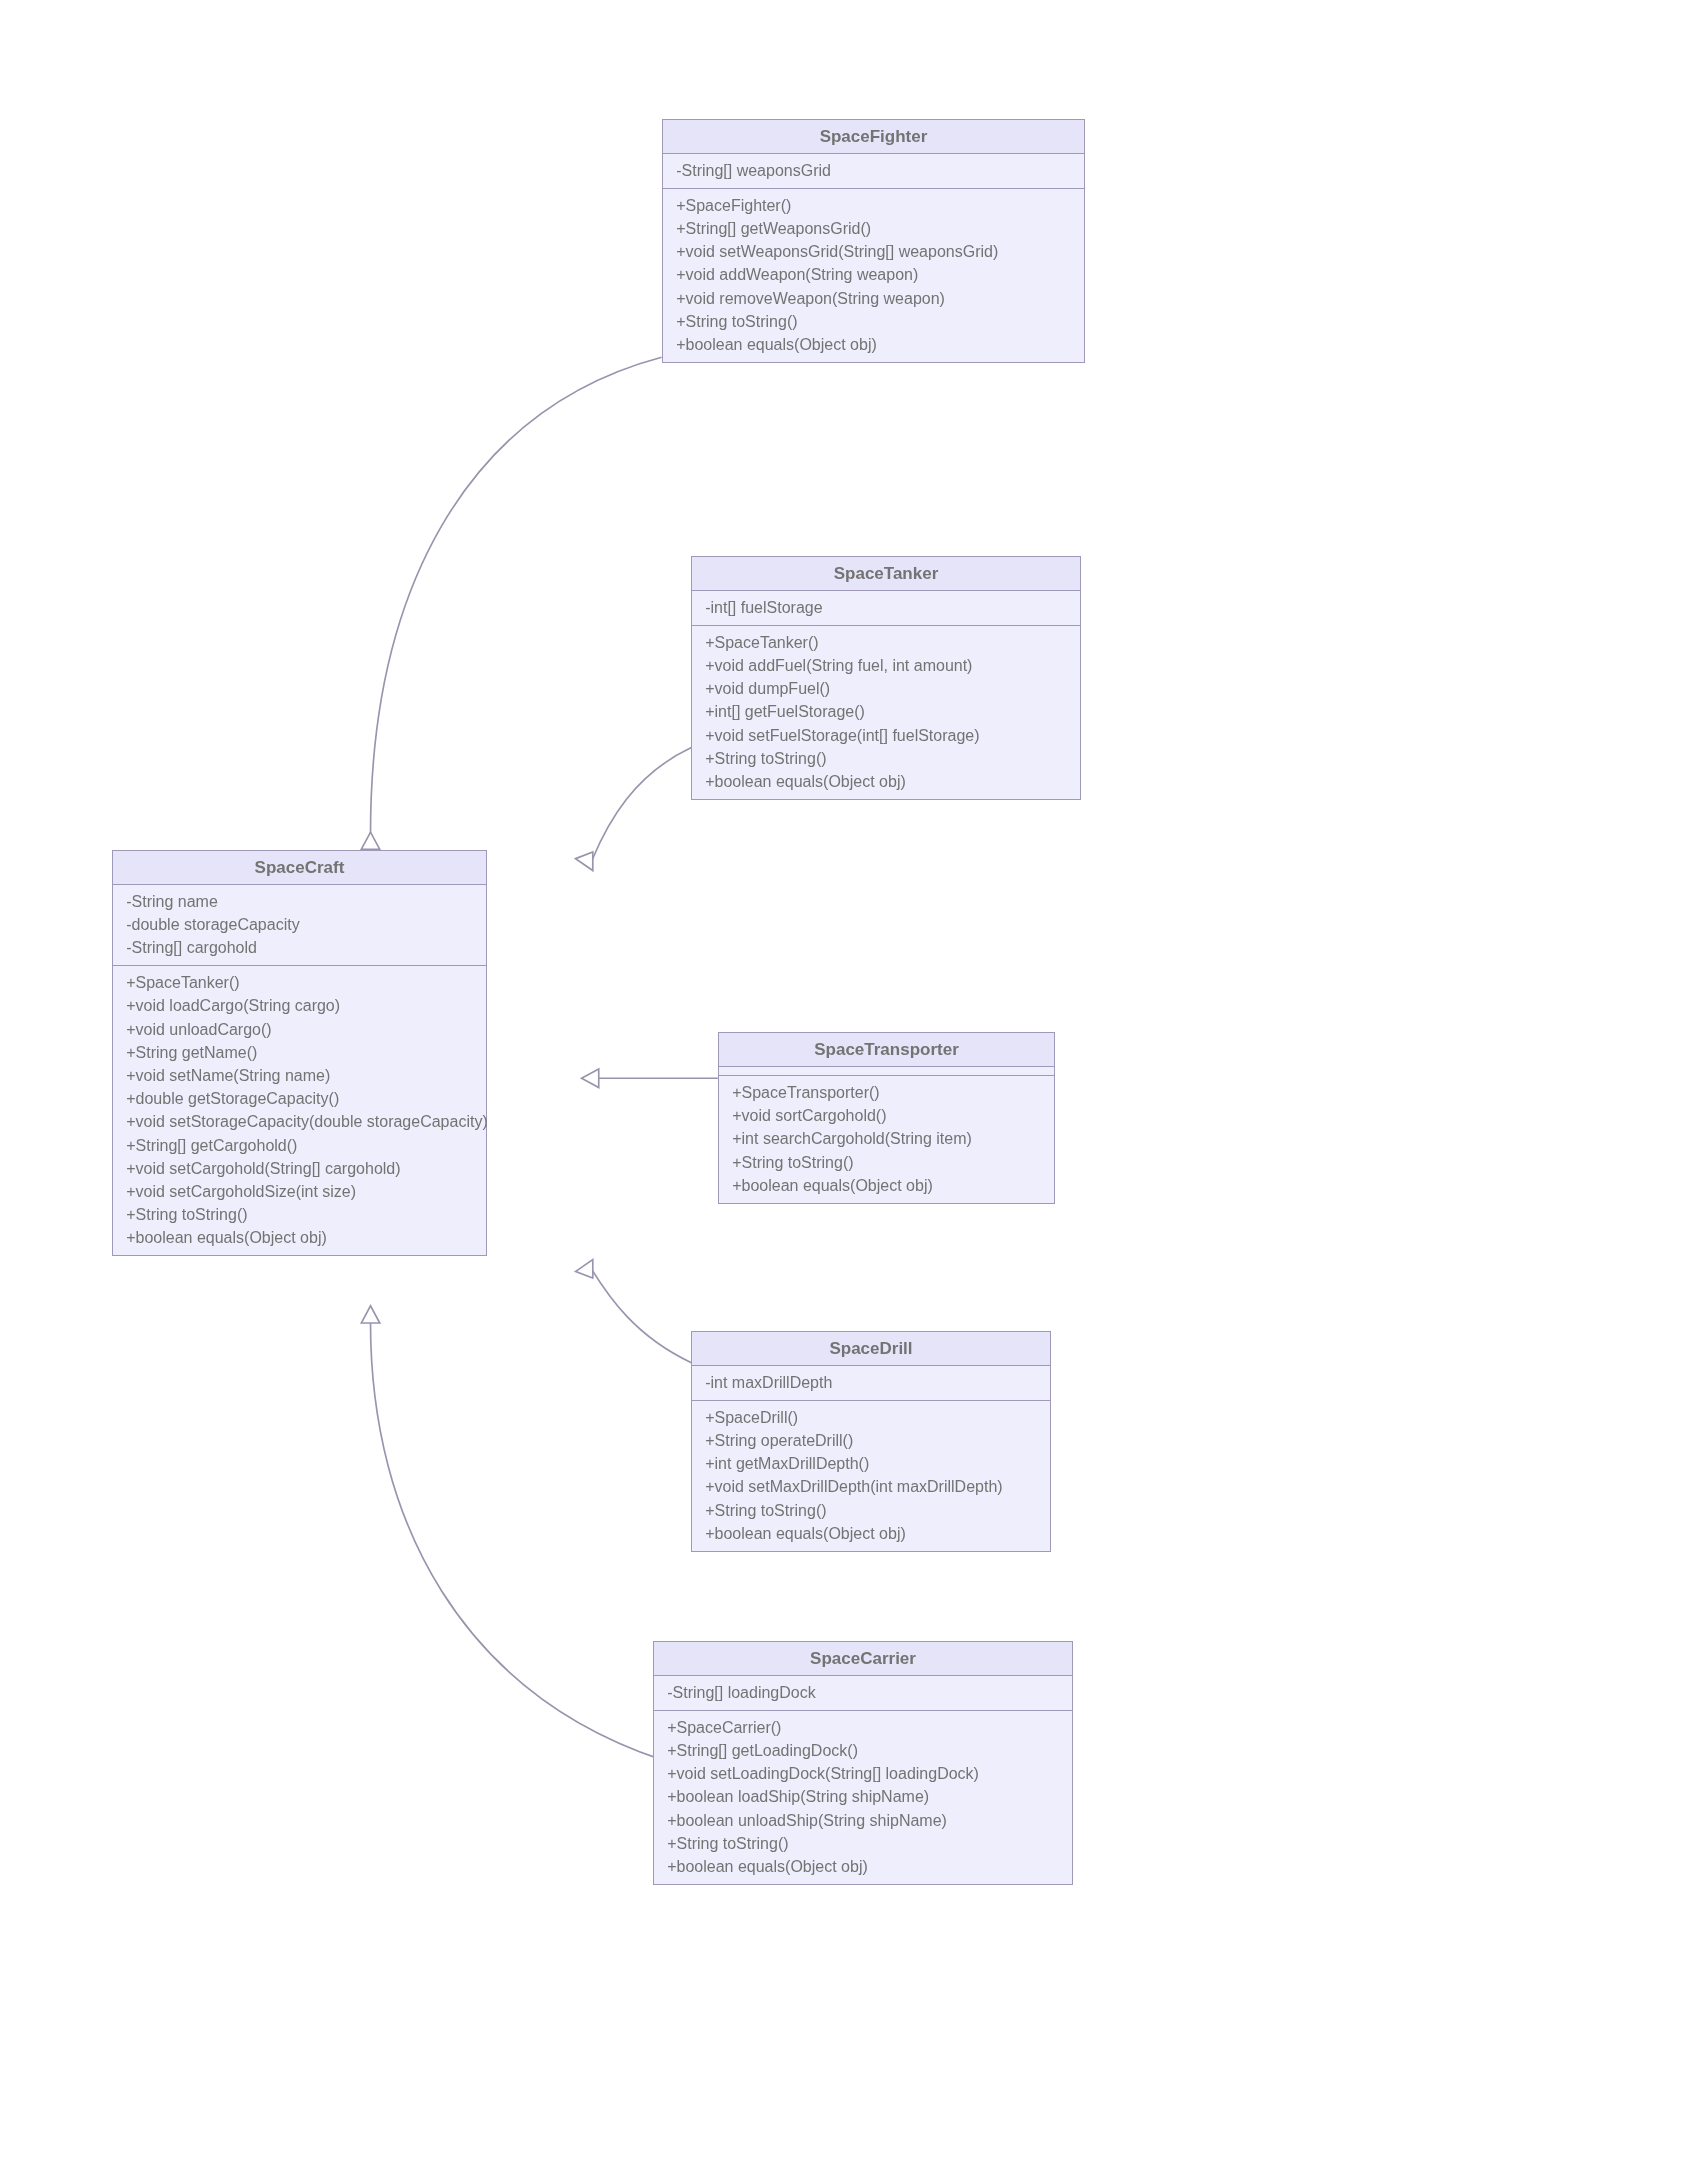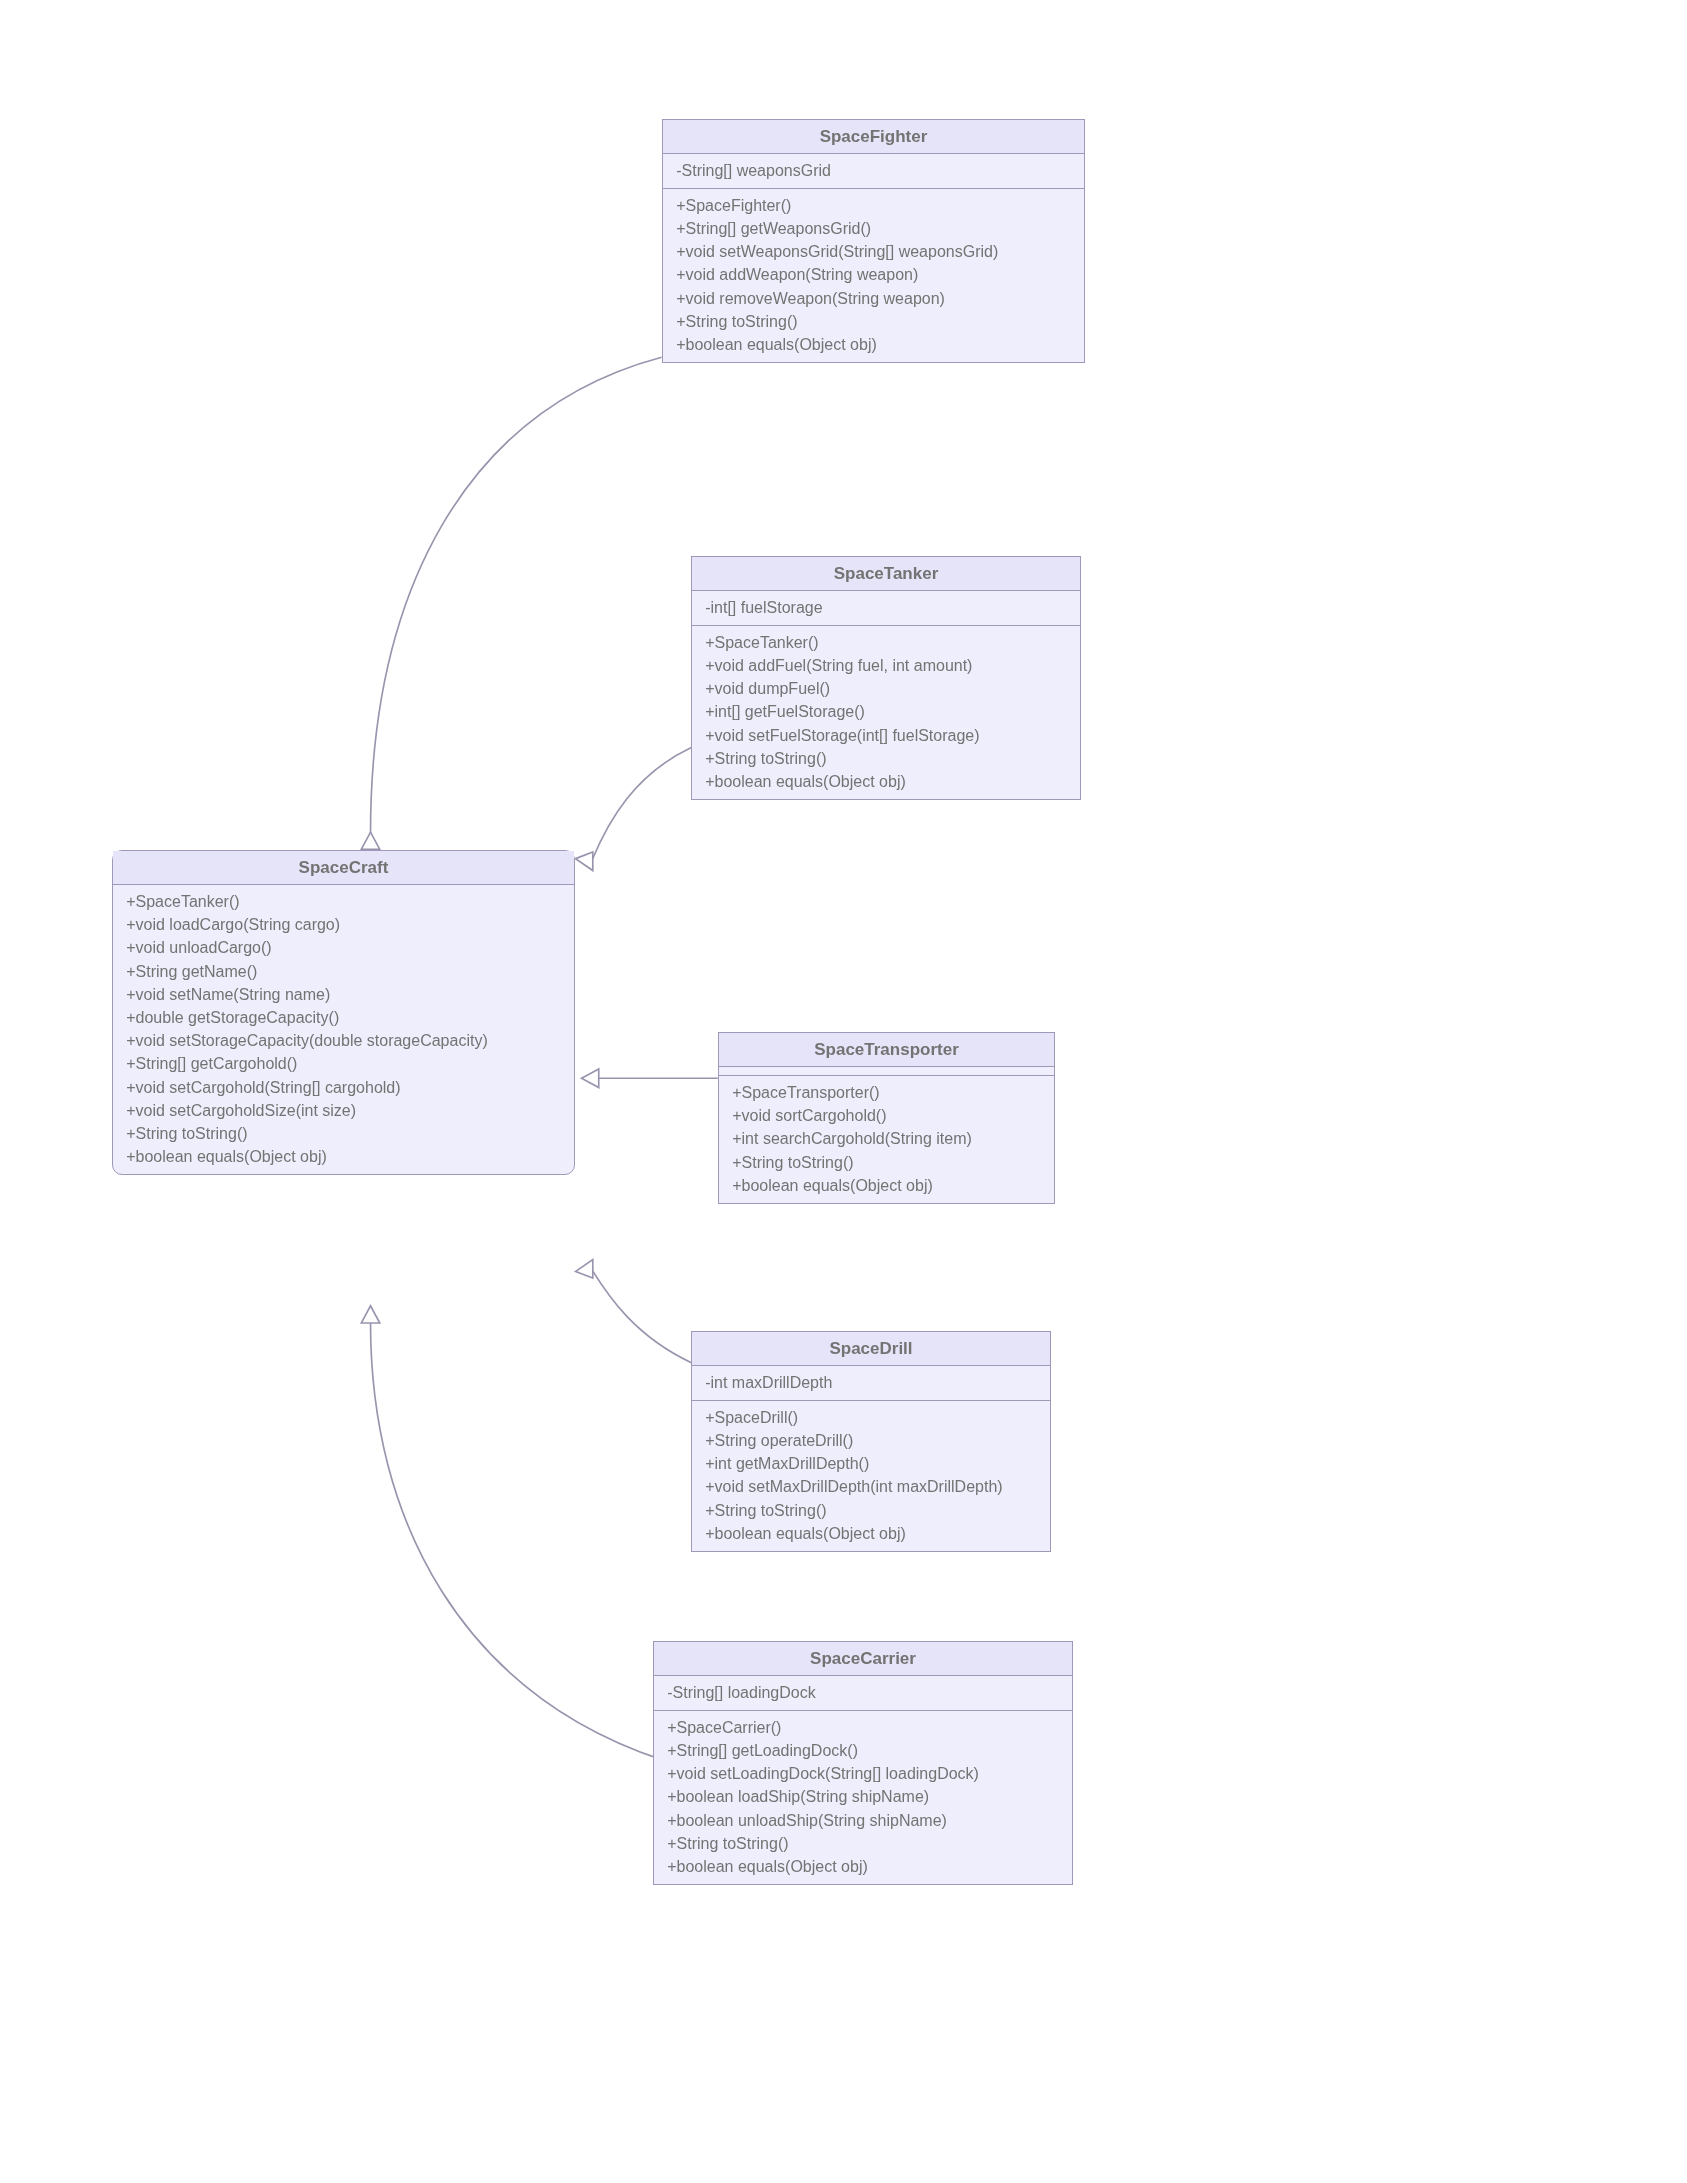--- a/index.html
+++ b/index.html
@@ -78,22 +78,27 @@
     <path d="M 1085,1630 L 905,1630" fill="none" stroke="#9a93ad" stroke-width="2.5"></path>
     <path d="M 905,1616 L 879,1630 L 905,1644 Z" fill="#ffffff" stroke="#9a93ad" stroke-width="2.5"></path>
 
     <path d="M 1045,2060 C 960,2020 920,1960 895,1920" fill="none" stroke="#9a93ad" stroke-width="2.5"></path>
     <path d="M 870,1922 L 896,1932 L 896,1904 Z" fill="#ffffff" stroke="#9a93ad" stroke-width="2.5"></path>
 
     <path d="M 1000,2660 C 700,2560 560,2300 560,2000" fill="none" stroke="#9a93ad" stroke-width="2.5"></path>
     <path d="M 546,2000 L 560,1974 L 574,2000 Z" fill="#ffffff" stroke="#9a93ad" stroke-width="2.5"></path>
   </svg>
 
-  <div class="class-box" style="left:112px; top:850px; width:463px;border-radius:10px;">
+  <div class="class-box" style="left:112px; top:850px; width:375px;">
     <div class="class-title">SpaceCraft</div>
+    <div class="class-section">
+      <div class="member-line">-String name</div>
+      <div class="member-line">-double storageCapacity</div>
+      <div class="member-line">-String[] cargohold</div>
+    </div>
     <div class="class-section">
       <div class="member-line">+SpaceTanker()</div>
       <div class="member-line">+void loadCargo(String cargo)</div>
       <div class="member-line">+void unloadCargo()</div>
       <div class="member-line">+String getName()</div>
       <div class="member-line">+void setName(String name)</div>
       <div class="member-line">+double getStorageCapacity()</div>
       <div class="member-line">+void setStorageCapacity(double storageCapacity)</div>
       <div class="member-line">+String[] getCargohold()</div>
       <div class="member-line">+void setCargohold(String[] cargohold)</div>

